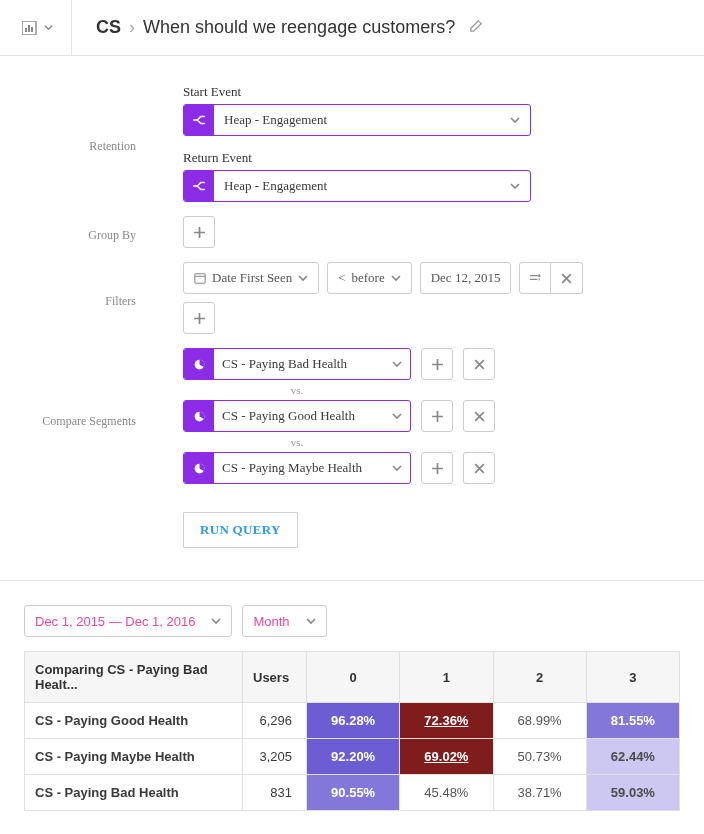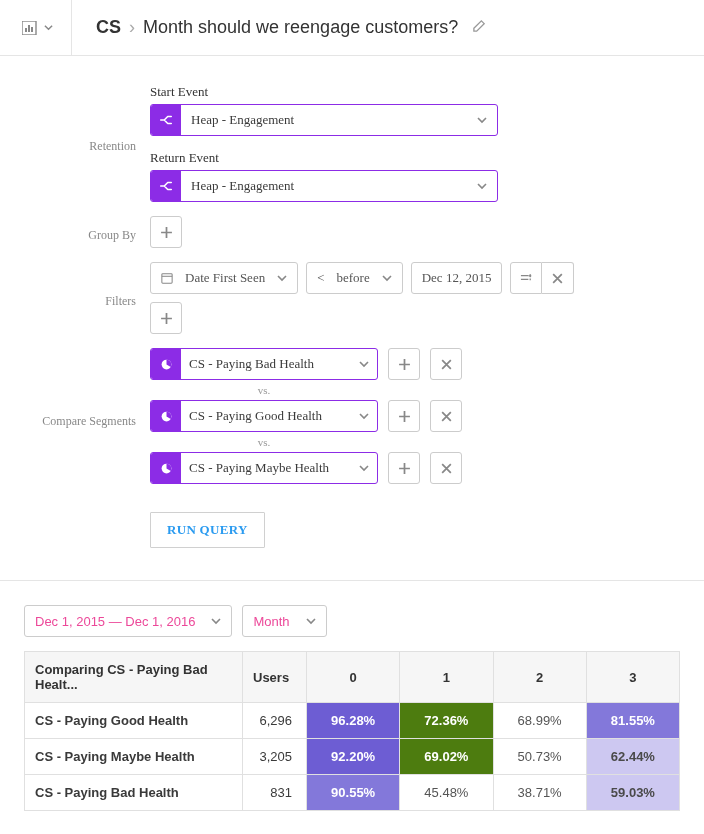--- a/index.html
+++ b/index.html
@@ -48,21 +48,21 @@
   font-family: Liberation Serif, serif;
 }
 .row-label {
   width: 150px;
   text-align: right;
   padding-right: 14px;
   padding-top: 7px;
   font-size: 12px;
   color: #888;
 }
-.row-body { flex: 1; }
+.row-body { flex: 1; margin-left: 33px; }
 .sub-label {
   font-size: 13px;
   color: #333;
   margin-bottom: 4px;
   font-weight: 400;
 }
 .event-select {
   display: flex;
   align-items: stretch;
   width: 348px;
@@ -157,21 +157,21 @@
   flex-wrap: wrap;
 }
 .filter-pill {
   height: 32px;
   border: 1px solid #ccc;
   border-radius: 3px;
   background: #fff;
   display: inline-flex;
   align-items: center;
   padding: 0 10px;
-  gap: 12px;
+  gap: 6px;
   font-size: 13px;
   color: #555;
 }
 .run-query {
   display: inline-flex;
   align-items: center;
   height: 36px;
   padding: 0 16px;
   border: 1px solid #d0d0d0;
   border-radius: 1px;
@@ -226,21 +226,21 @@
 table.retention td.seg { font-weight: 700; }
 .cell {
   display: block;
   text-align: center;
   padding: 10px 0;
   margin: -10px;
   font-weight: 700;
 }
 .heat-4 { background: #6d5dd3; color: #fff; }
 .heat-3 { background: #8378da; color: #fff; }
-.heat-2 { background: #4d7c0f; color: #fff; }
+.heat-2 { background: #7f1d1d; color: #fff; text-decoration: underline; }
 .heat-1 { background: #cdc8f1; color: #4a4a4a; }
 .heat-0 { background: #fff; color: #555; font-weight: 400; }
 .caret-svg { width: 10px; height: 10px; }
 .small-btn-group { display: inline-flex; }
 .small-btn-group .icon-btn:first-child { border-top-right-radius: 0; border-bottom-right-radius: 0; }
 .small-btn-group .icon-btn:last-child { border-top-left-radius: 0; border-bottom-left-radius: 0; border-left: none; }
 </style>
 </head>
 <body>
 
@@ -252,21 +252,21 @@
       <rect x="6" y="4" width="2" height="7" fill="#888"></rect>
       <rect x="9" y="6" width="2" height="5" fill="#888"></rect>
     </svg>
     <svg width="9" height="9" viewBox="0 0 10 10" style="margin-left:4px">
         <path d="M1 3 L5 7 L9 3" fill="none" stroke="#888" stroke-width="1.6"></path>
       </svg>
   </div>
   <div class="breadcrumb">
     <span class="crumb">CS</span>
     <span class="sep">›</span>
-    <span class="title">Month should we reengage customers?</span>
+    <span class="title">When should we reengage customers?</span>
     <span class="edit-icon">
       <svg width="15" height="15" viewBox="0 0 16 16">
           <path d="M2 11 L10 3 L13 6 L5 14 L2 14 Z" fill="none" stroke="#999" stroke-width="1.4"></path>
         </svg>
     </span>
   </div>
 </div>
 
 <div class="config">
 

